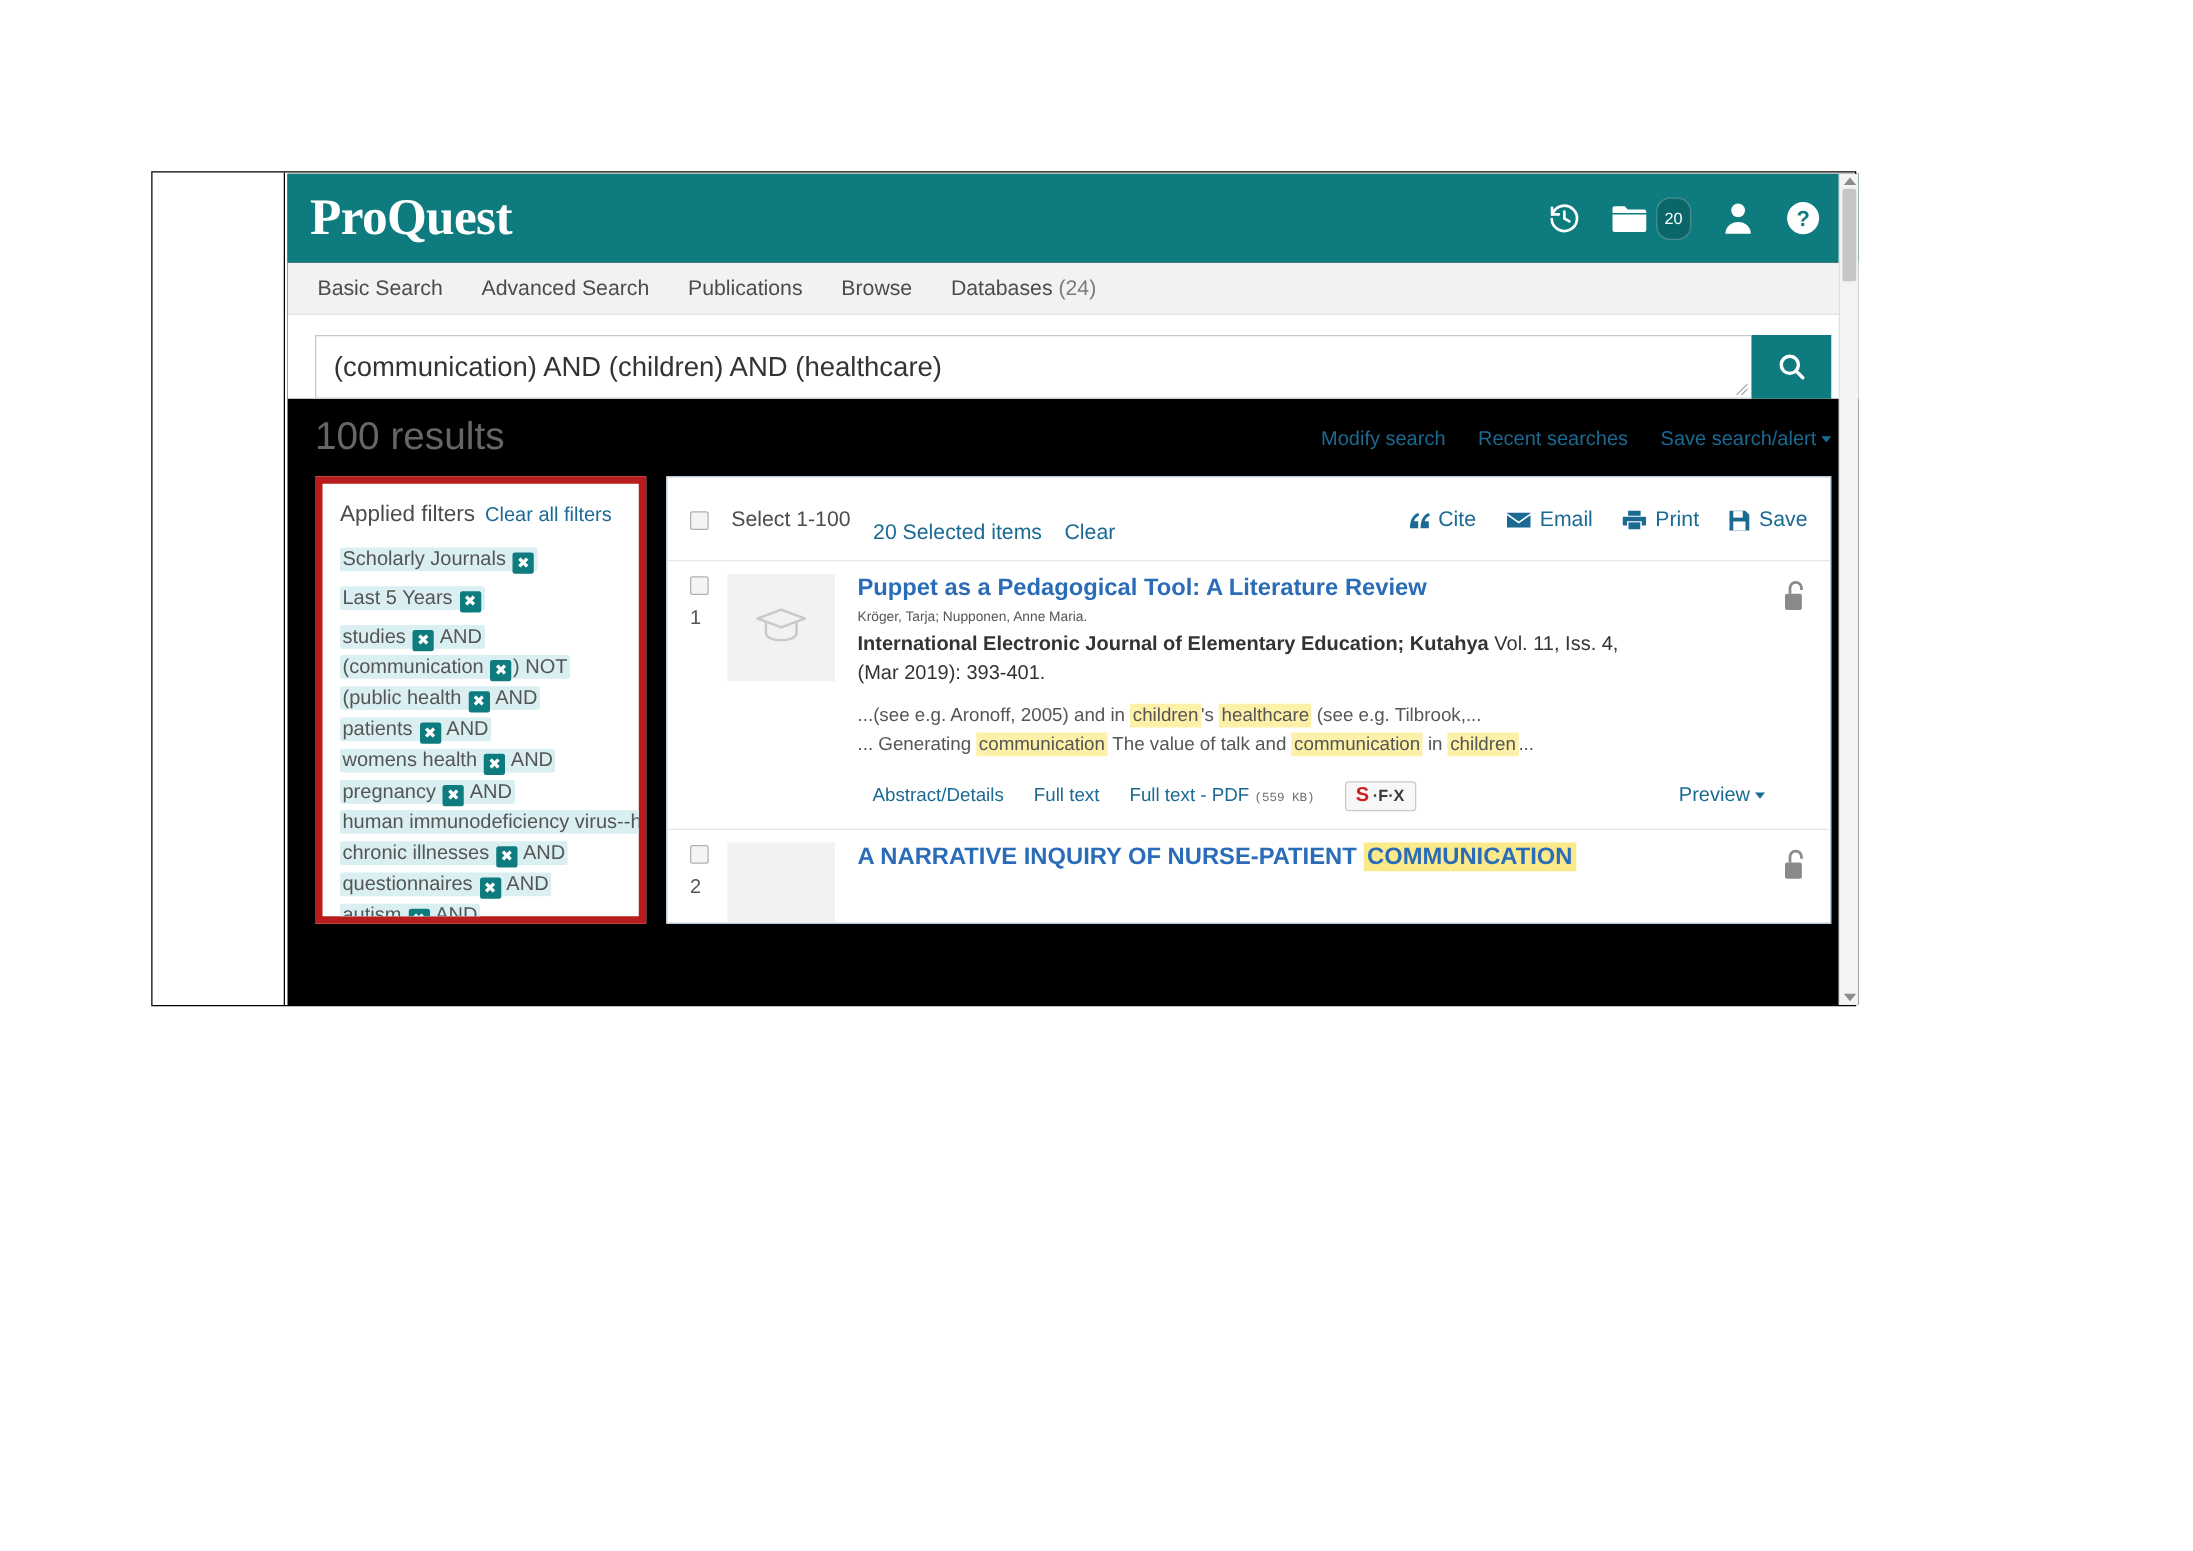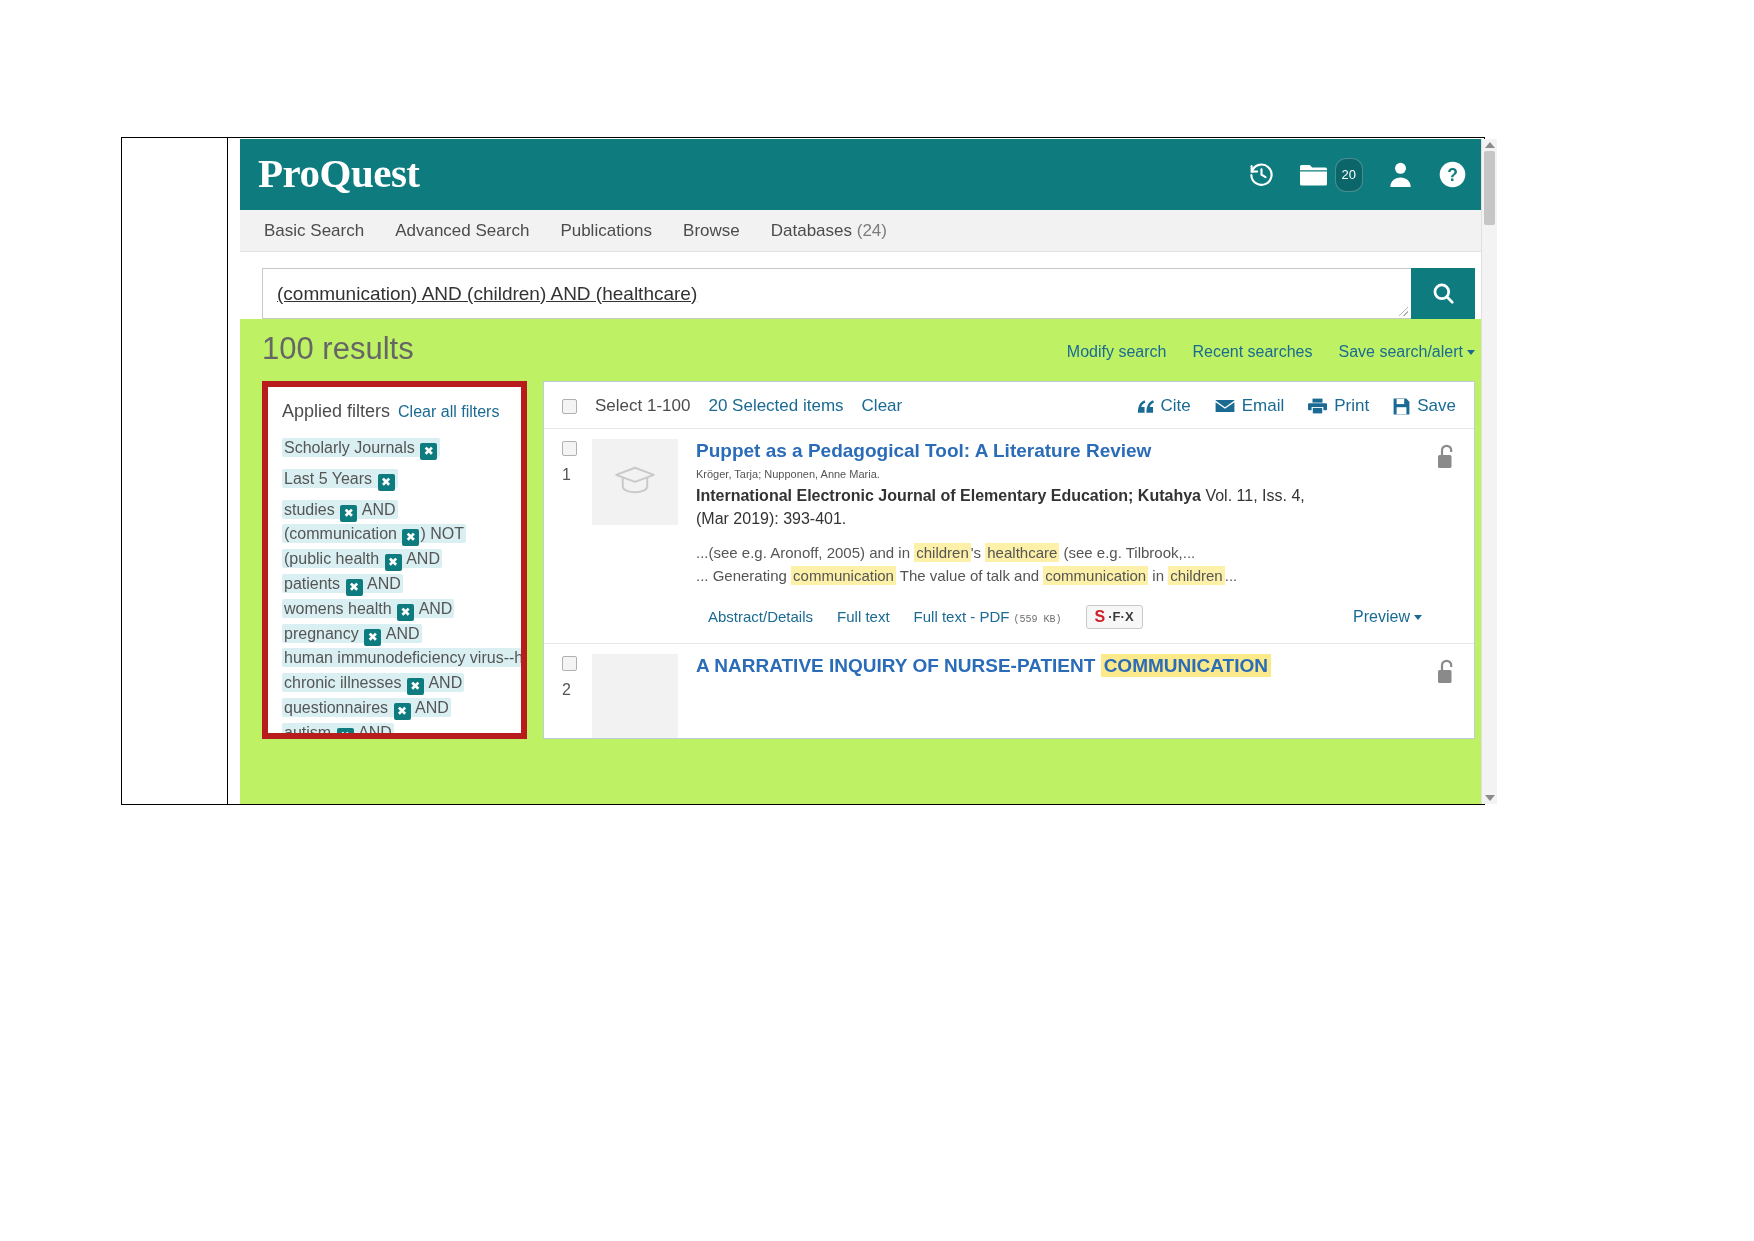--- a/index.html
+++ b/index.html
@@ -22,23 +22,23 @@
   #gutter-line {
     position: absolute;
     left: 105px; top: 0;
     width: 1px; height: 100%;
     background: #000000;
   }
 
   
   #app {
     position: absolute;
-    left: 118px; top: 1px;
+    left: 108px; top: 1px;
     width: 1257px; height: 665px;
-    background: #bef264;
+    background: #000000;
     overflow: hidden;
   }
 
   
   #masthead {
     position: relative;
     height: 71px;
     background: #0e7c7f;
     display: flex;
     align-items: center;
@@ -108,23 +108,22 @@
     height: 51px;
     border: 1px solid #c8c8c8;
     border-right: none;
     background: #ffffff;
     display: flex;
     align-items: center;
     padding: 0 14px;
     position: relative;
   }
   #search-text {
-    font-size: 19px;
+    font-size: 22px;
     color: #333333;
-    text-decoration: underline;
   }
   #resize-grip {
     position: absolute;
     right: 3px; bottom: 2px;
     width: 9px; height: 9px;
     background:
       linear-gradient(135deg, transparent 0 45%, #b4b4b4 45% 55%, transparent 55% 100%),
       linear-gradient(135deg, transparent 0 70%, #b4b4b4 70% 80%, transparent 80% 100%);
   }
   #search-btn {
@@ -251,20 +250,21 @@
     cursor: pointer;
   }
   #select-all-label {
     font-size: 17px;
     color: #4c4c4c;
   }
   .sel-link {
     font-size: 17px;
     color: #1a6a93;
     cursor: pointer;
+    margin-top: 20px;
   }
   #tool-actions {
     margin-left: auto;
     display: flex;
     align-items: flex-end;
     gap: 24px;
   }
   .tool-btn {
     display: flex;
     align-items: center;

